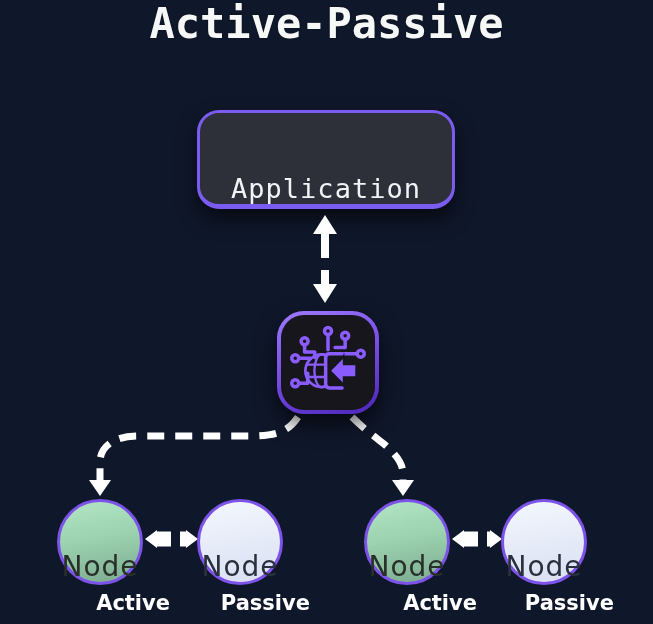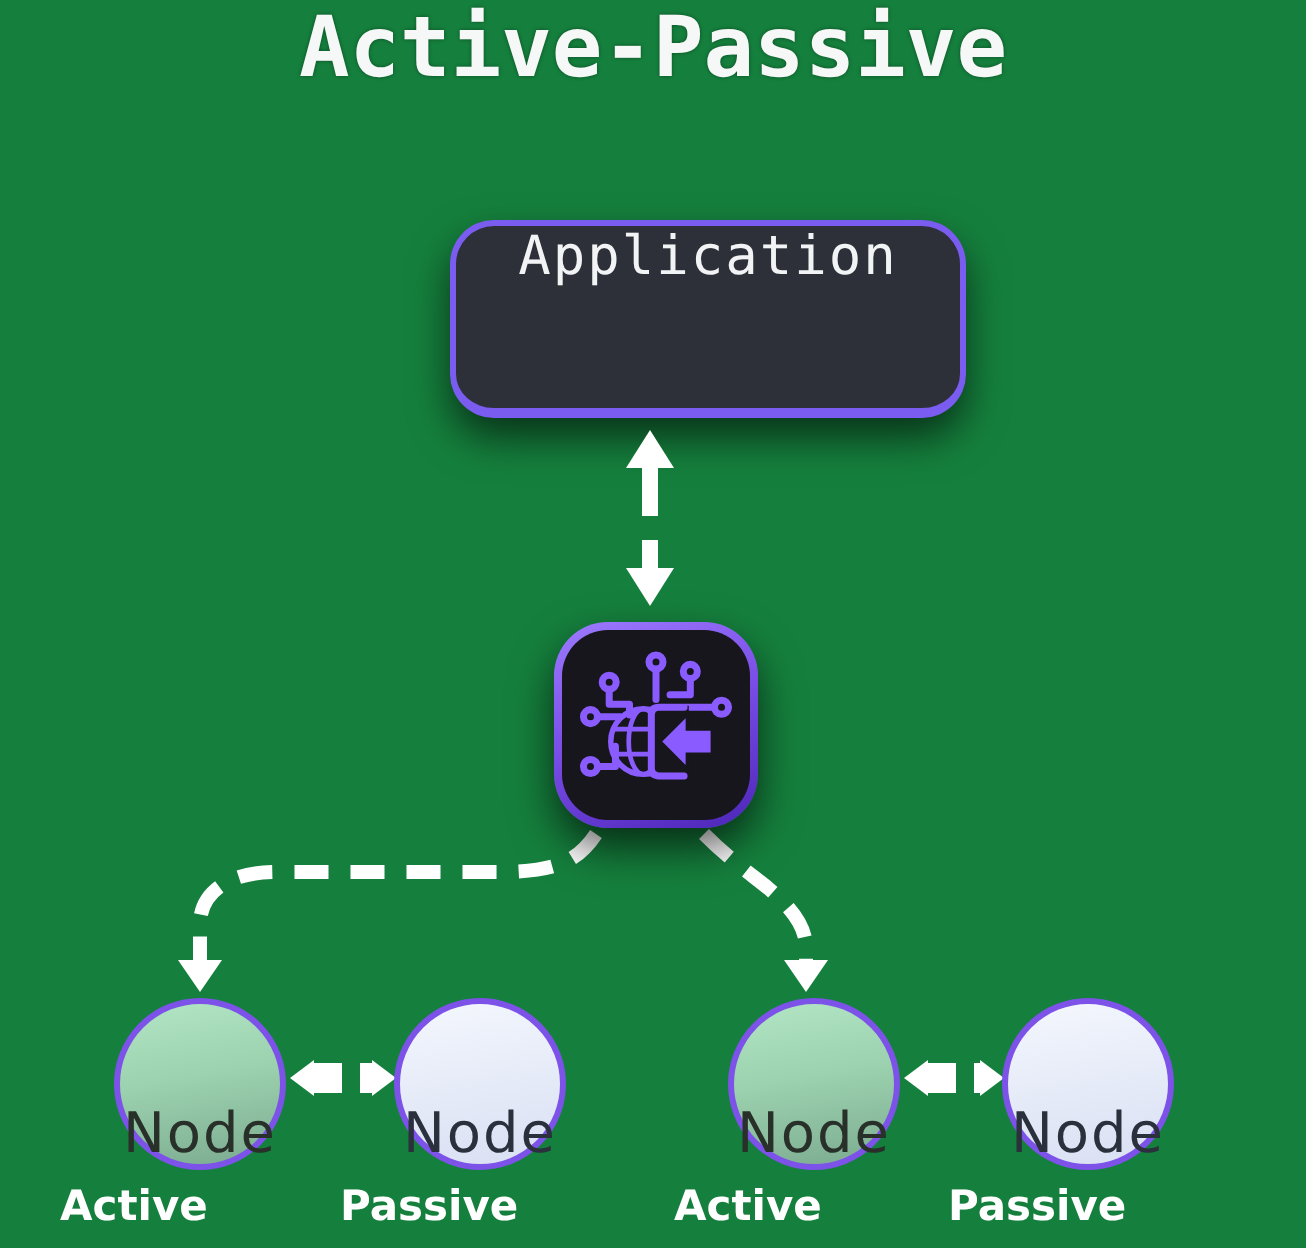--- a/index.html
+++ b/index.html
@@ -1,33 +1,32 @@
 <!DOCTYPE html>
 <html><head>
 <meta charset="utf-8">
 <style>
   html,body{margin:0;padding:0;background:#000;}
   #stage{
-    position:relative;width:653px;height:624px;background:#15803d;
+    position:relative;width:653px;height:624px;background:#0f172a;
     font-family:"DejaVu Sans","Liberation Sans",sans-serif;overflow:hidden;
   }
   
   .title{
     position:absolute;top:2px;left:0;width:653px;text-align:center;
     font-family:"DejaVu Sans Mono","Liberation Mono",monospace;
     font-weight:bold;font-size:42px;line-height:44px;color:#f6f8f8;
     text-shadow:0 0 2px rgba(0,0,0,.4);
   }
   
   .app-box{
     position:absolute;left:197px;top:110px;width:252px;height:91px;
     background:#2d3039;border:3px solid #7b5cf0;border-bottom-width:5px;
-    border-radius:22px;display:flex;align-items:flex-start;justify-content:center;
+    border-radius:22px;display:flex;align-items:flex-end;justify-content:center;
     box-shadow:0 10px 20px rgba(0,0,0,.6);
-    margin-left:28px;
   }
   .app-box span{
     font-family:"DejaVu Sans Mono","Liberation Mono",monospace;
     font-size:27px;color:#f2f3f5;letter-spacing:1px;
   }
   
   .tile-wrap{
     position:absolute;left:277px;top:311px;width:102px;height:103px;
     border-radius:27px;padding:0;
     background:linear-gradient(160deg,#9d7bff 0%,#7b4fe8 45%,#4d25b8 100%);
@@ -44,21 +43,21 @@
     border:3px solid #7c52e8;top:499px;
     display:flex;align-items:center;justify-content:center;
   }
   .node.active{background:linear-gradient(170deg,#b2e5c4 0%,#9cd2af 45%,#7cab90 100%);}
   .node.passive{background:linear-gradient(170deg,#f4f7fd 0%,#e6ebf8 50%,#d9e0f3 100%);}
   .node span{font-size:28px;color:#283029;letter-spacing:1px;margin-top:48px;}
   .node.passive span{color:#2b313c;}
   .n1{left:57px;} .n2{left:197px;} .n3{left:364px;} .n4{left:501px;}
   
   .status{
-    position:absolute;top:591px;width:140px;text-align:left;
+    position:absolute;top:591px;width:140px;text-align:right;
     font-weight:bold;font-size:21px;color:#ffffff;
   }
   .s1{left:30px;} .s2{left:170px;} .s3{left:337px;} .s4{left:474px;}
   
   #connectors{position:absolute;left:0;top:0;}
 </style>
 </head>
 <body>
 
 <div id="stage">

